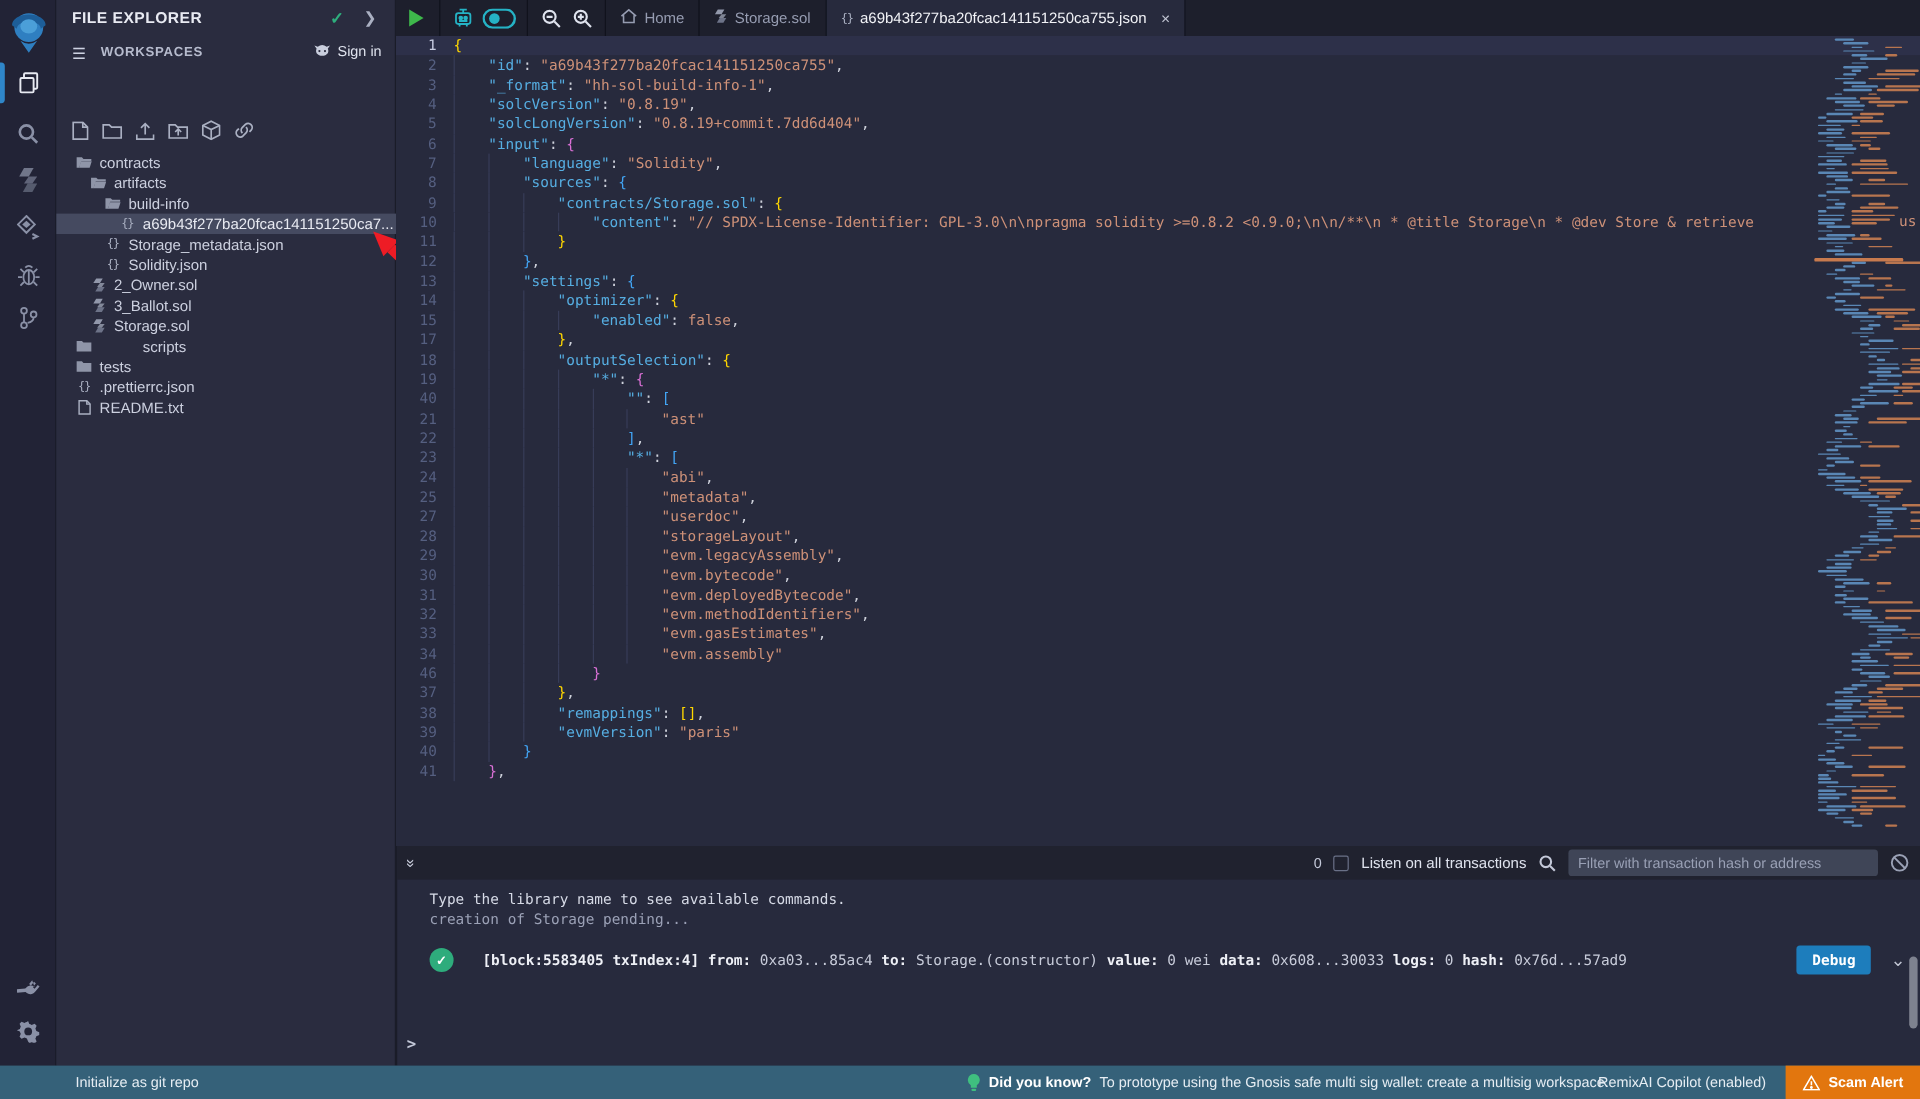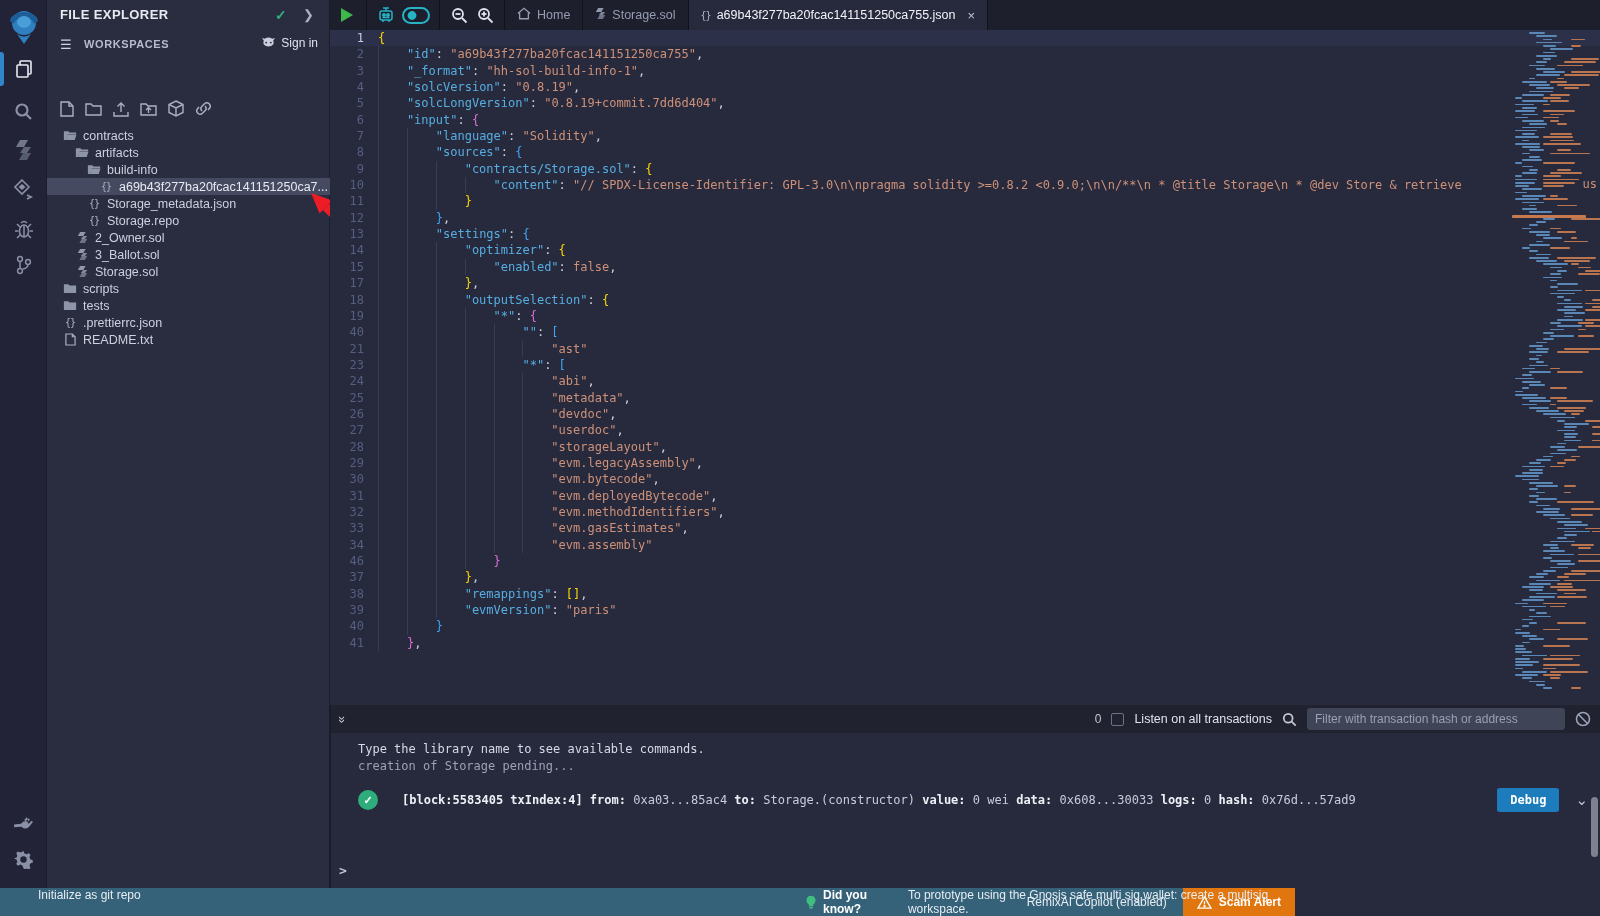--- a/index.html
+++ b/index.html
@@ -72,21 +72,21 @@
   #txok{width:20px;height:20px;border-radius:50%;background:#2eac7c;color:#fff;font-size:11px;font-weight:bold;
         display:flex;align-items:center;justify-content:center;margin-right:24px;flex:0 0 20px;}
   #txtext{font-family:"DejaVu Sans Mono",monospace;font-size:12px;color:#c8ccda;white-space:nowrap;overflow:hidden;flex:1;}
   #txtext b{color:#eef0f6;}
   #debug-btn{background:#1d7dbc;color:#fff;border:none;border-radius:3px;height:24px;padding:0 13px;
              font-size:12px;font-weight:bold;cursor:pointer;font-family:"DejaVu Sans Mono",monospace;}
   #tx-chev{color:#c2c6d4;font-size:15px;margin-left:16px;cursor:pointer;}
   #prompt{position:absolute;left:8px;top:158px;font-family:"DejaVu Sans Mono",monospace;font-size:13px;font-weight:bold;color:#c3c8d8;}
   #term-scroll{position:absolute;right:2px;top:92px;width:7px;height:60px;background:#c6cad4;opacity:.55;border-radius:4px;cursor:pointer;}
   
-  #status{position:absolute;left:0;top:888px;width:1295px;height:28px;background:#356179;display:flex;color:#e6edf3;font-size:12px;}
+  #status{position:absolute;left:0;top:888px;width:1600px;height:28px;background:#356179;display:flex;align-items:center;color:#e6edf3;font-size:12px;padding-left:25px;}
   #st-left{margin-left:38px;cursor:pointer;}
   #st-tip{position:absolute;left:806px;display:flex;align-items:center;gap:7px;}
   #st-tip b{color:#fff;}
   #st-right{margin-left:auto;display:flex;align-items:center;height:28px;}
   #st-copilot{margin-right:16px;cursor:pointer;}
   #st-scam{height:28px;background:#e2760e;display:flex;align-items:center;gap:7px;padding:0 14px;color:#fff;font-weight:bold;cursor:pointer;}
 </style>
 </head>
 <body>
 
@@ -239,21 +239,21 @@
         <div class="trow sel" style="padding-left: 51px;">
           <span class="tic tic-json">{}</span>
           <span>a69b43f277ba20fcac141151250ca7...</span>
         </div>
         <div class="trow" style="padding-left: 39px;">
           <span class="tic tic-json">{}</span>
           <span>Storage_metadata.json</span>
         </div>
         <div class="trow" style="padding-left: 39px;">
           <span class="tic tic-json">{}</span>
-          <span>Storage.repo</span>
+          <span>Solidity.json</span>
         </div>
         <div class="trow" style="padding-left: 27px;">
           <span class="tic">
             <svg width="11" height="13" viewBox="0 0 14 16">
               <polygon points="4,1 11,1 8,6 1,6" fill="#9298ab"></polygon>
               <polygon points="6,10 13,10 10,15 3,15" fill="#6d7388"></polygon>
               <polygon points="8,6 13,6 10,10 5,10" fill="#aab0c2" opacity=".7"></polygon>
             </svg>
           </span>
           <span>2_Owner.sol</span>
@@ -271,21 +271,21 @@
         <div class="trow" style="padding-left: 27px;">
           <span class="tic">
             <svg width="11" height="13" viewBox="0 0 14 16">
               <polygon points="4,1 11,1 8,6 1,6" fill="#9298ab"></polygon>
               <polygon points="6,10 13,10 10,15 3,15" fill="#6d7388"></polygon>
               <polygon points="8,6 13,6 10,10 5,10" fill="#aab0c2" opacity=".7"></polygon>
             </svg>
           </span>
           <span>Storage.sol</span>
         </div>
-        <div class="trow" style="padding-left: 15px;">
+        <div class="trow" style="padding-left: 15px; gap: 36px;">
           <span class="tic">
             <svg width="14" height="11" viewBox="0 0 16 12">
               <path d="M1 1 h5 l1.5 1.5 H15 V11 H1 Z" fill="#8f95a8"></path>
             </svg>
           </span>
           <span>scripts</span>
         </div>
         <div class="trow" style="padding-left: 15px;">
           <span class="tic">
             <svg width="14" height="11" viewBox="0 0 16 12">
@@ -389,24 +389,24 @@
         <div class="line"><span class="num">11</span><span class="codetxt"><span class="ind"></span><span class="ind"></span><span class="ind"></span><span class="g">}</span></span></div>
         <div class="line"><span class="num">12</span><span class="codetxt"><span class="ind"></span><span class="ind"></span><span class="u">}</span><span class="p">,</span></span></div>
         <div class="line"><span class="num">13</span><span class="codetxt"><span class="ind"></span><span class="ind"></span><span class="k">"settings"</span><span class="p">: </span><span class="u">{</span></span></div>
         <div class="line"><span class="num">14</span><span class="codetxt"><span class="ind"></span><span class="ind"></span><span class="ind"></span><span class="k">"optimizer"</span><span class="p">: </span><span class="g">{</span></span></div>
         <div class="line"><span class="num">15</span><span class="codetxt"><span class="ind"></span><span class="ind"></span><span class="ind"></span><span class="ind"></span><span class="k">"enabled"</span><span class="p">: </span><span class="b">false</span><span class="p">,</span></span></div>
         <div class="line"><span class="num">17</span><span class="codetxt"><span class="ind"></span><span class="ind"></span><span class="ind"></span><span class="g">}</span><span class="p">,</span></span></div>
         <div class="line"><span class="num">18</span><span class="codetxt"><span class="ind"></span><span class="ind"></span><span class="ind"></span><span class="k">"outputSelection"</span><span class="p">: </span><span class="g">{</span></span></div>
         <div class="line"><span class="num">19</span><span class="codetxt"><span class="ind"></span><span class="ind"></span><span class="ind"></span><span class="ind"></span><span class="k">"*"</span><span class="p">: </span><span class="o">{</span></span></div>
         <div class="line"><span class="num">40</span><span class="codetxt"><span class="ind"></span><span class="ind"></span><span class="ind"></span><span class="ind"></span><span class="ind"></span><span class="k">""</span><span class="p">: </span><span class="u">[</span></span></div>
         <div class="line"><span class="num">21</span><span class="codetxt"><span class="ind"></span><span class="ind"></span><span class="ind"></span><span class="ind"></span><span class="ind"></span><span class="ind"></span><span class="s">"ast"</span></span></div>
+        <div class="line"><span class="num">22</span><span class="codetxt"><span class="ind"></span><span class="ind"></span><span class="ind"></span><span class="ind"></span><span class="ind"></span><span class="u">]</span><span class="p">,</span></span></div>
         <div class="line"><span class="num">23</span><span class="codetxt"><span class="ind"></span><span class="ind"></span><span class="ind"></span><span class="ind"></span><span class="ind"></span><span class="k">"*"</span><span class="p">: </span><span class="u">[</span></span></div>
         <div class="line"><span class="num">24</span><span class="codetxt"><span class="ind"></span><span class="ind"></span><span class="ind"></span><span class="ind"></span><span class="ind"></span><span class="ind"></span><span class="s">"abi"</span><span class="p">,</span></span></div>
         <div class="line"><span class="num">25</span><span class="codetxt"><span class="ind"></span><span class="ind"></span><span class="ind"></span><span class="ind"></span><span class="ind"></span><span class="ind"></span><span class="s">"metadata"</span><span class="p">,</span></span></div>
-        <div class="line"><span class="num">26</span><span class="codetxt"><span class="ind"></span><span class="ind"></span><span class="ind"></span><span class="ind"></span><span class="ind"></span><span class="ind"></span><span class="s">"devdoc"</span><span class="p">,</span></span></div>
         <div class="line"><span class="num">27</span><span class="codetxt"><span class="ind"></span><span class="ind"></span><span class="ind"></span><span class="ind"></span><span class="ind"></span><span class="ind"></span><span class="s">"userdoc"</span><span class="p">,</span></span></div>
         <div class="line"><span class="num">28</span><span class="codetxt"><span class="ind"></span><span class="ind"></span><span class="ind"></span><span class="ind"></span><span class="ind"></span><span class="ind"></span><span class="s">"storageLayout"</span><span class="p">,</span></span></div>
         <div class="line"><span class="num">29</span><span class="codetxt"><span class="ind"></span><span class="ind"></span><span class="ind"></span><span class="ind"></span><span class="ind"></span><span class="ind"></span><span class="s">"evm.legacyAssembly"</span><span class="p">,</span></span></div>
         <div class="line"><span class="num">30</span><span class="codetxt"><span class="ind"></span><span class="ind"></span><span class="ind"></span><span class="ind"></span><span class="ind"></span><span class="ind"></span><span class="s">"evm.bytecode"</span><span class="p">,</span></span></div>
         <div class="line"><span class="num">31</span><span class="codetxt"><span class="ind"></span><span class="ind"></span><span class="ind"></span><span class="ind"></span><span class="ind"></span><span class="ind"></span><span class="s">"evm.deployedBytecode"</span><span class="p">,</span></span></div>
         <div class="line"><span class="num">32</span><span class="codetxt"><span class="ind"></span><span class="ind"></span><span class="ind"></span><span class="ind"></span><span class="ind"></span><span class="ind"></span><span class="s">"evm.methodIdentifiers"</span><span class="p">,</span></span></div>
         <div class="line"><span class="num">33</span><span class="codetxt"><span class="ind"></span><span class="ind"></span><span class="ind"></span><span class="ind"></span><span class="ind"></span><span class="ind"></span><span class="s">"evm.gasEstimates"</span><span class="p">,</span></span></div>
         <div class="line"><span class="num">34</span><span class="codetxt"><span class="ind"></span><span class="ind"></span><span class="ind"></span><span class="ind"></span><span class="ind"></span><span class="ind"></span><span class="s">"evm.assembly"</span></span></div>
         <div class="line"><span class="num">46</span><span class="codetxt"><span class="ind"></span><span class="ind"></span><span class="ind"></span><span class="ind"></span><span class="o">}</span></span></div>
         <div class="line"><span class="num">37</span><span class="codetxt"><span class="ind"></span><span class="ind"></span><span class="ind"></span><span class="g">}</span><span class="p">,</span></span></div>

